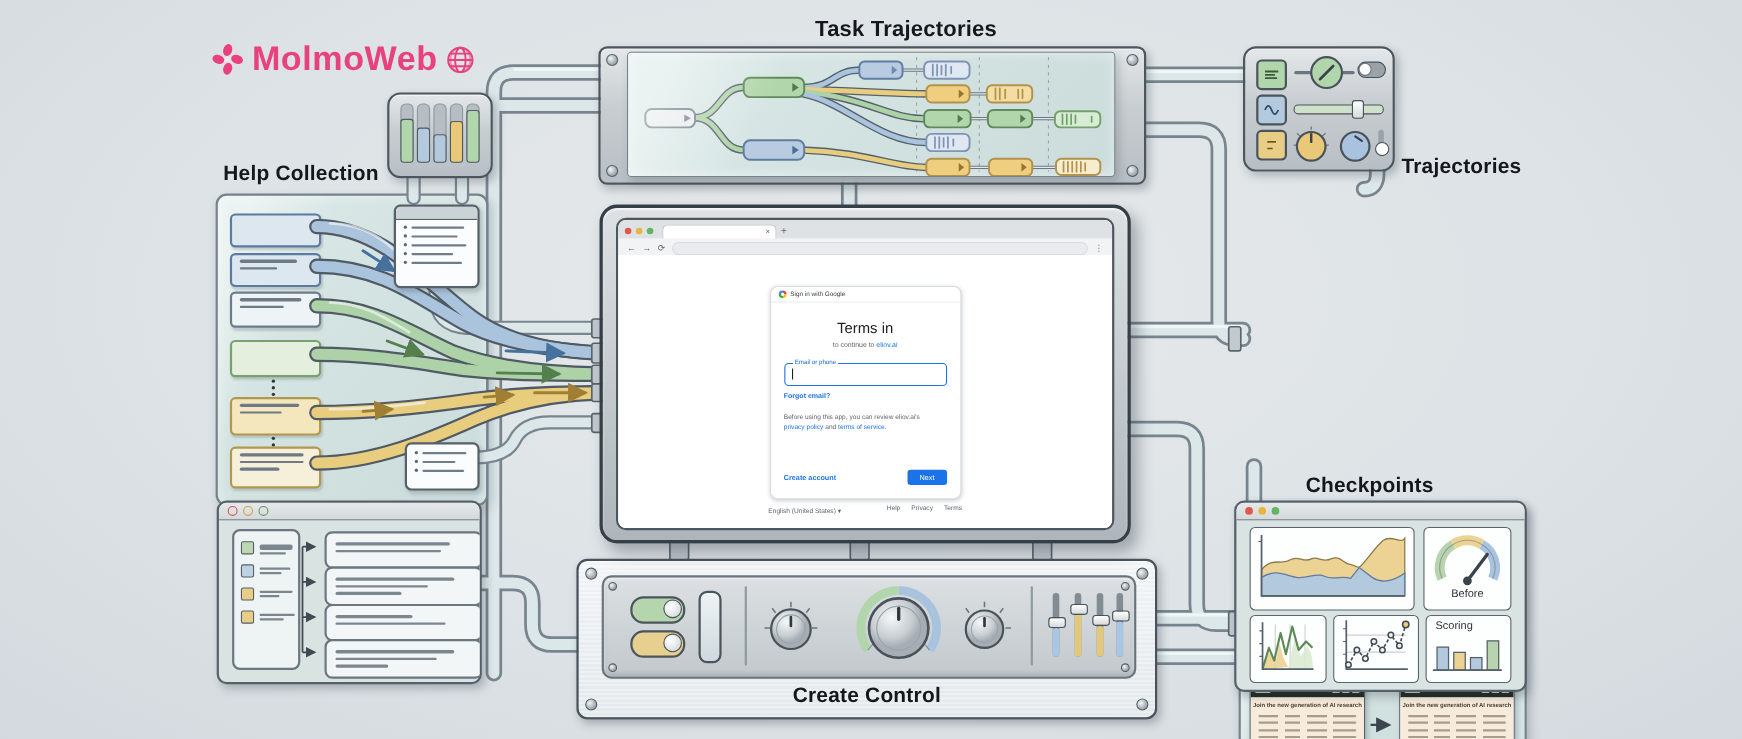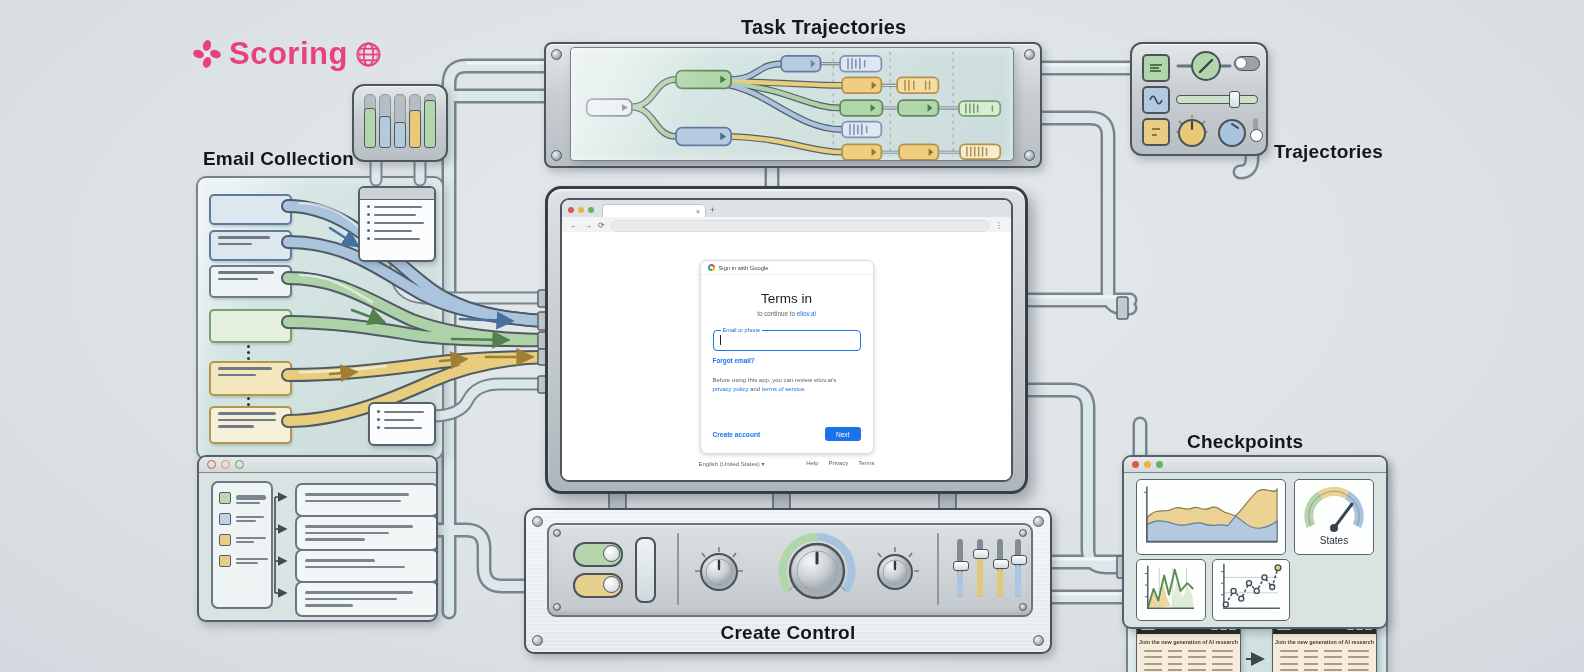--- a/index.html
+++ b/index.html
@@ -552,21 +552,21 @@
     <svg width="74" height="52" viewBox="0 0 74 52" style="margin:2px auto 0;">
       <g fill="none" stroke-width="9">
         <path d="M14,44 A24,24 0 0 1 24,13" stroke="#b7d4ae"></path>
         <path d="M24,13 A24,24 0 0 1 50,13" stroke="#ecd393"></path>
         <path d="M50,13 A24,24 0 0 1 60,44" stroke="#a9c3de"></path>
       </g>
       <path d="M14,44 A24,24 0 0 1 24,13 M24,13 A24,24 0 0 1 50,13 M50,13 A24,24 0 0 1 60,44" fill="none" stroke="#4c565e" stroke-width="1" opacity=".4"></path>
       <line x1="37" y1="46" x2="55" y2="22" stroke="#39434b" stroke-width="3" stroke-linecap="round"></line>
       <circle cx="37" cy="46" r="4" fill="#39434b"></circle>
     </svg>
-    <div class="score-label">States</div>
+    <div class="score-label">Before</div>
   </div>
   <div class="cell" style="left:12px;top:102px;width:68px;height:60px;">
     <svg width="64" height="56" viewBox="0 0 64 58">
       <g stroke="#c8cfd3" stroke-width="1">
           <line x1="22" y1="8" x2="22" y2="50"></line>
           <line x1="36" y1="8" x2="36" y2="50"></line>
           <line x1="50" y1="8" x2="50" y2="50"></line>
         </g>
       <path d="M10,50 L16,34 L22,44 L26,26 L30,40 L34,48 Z" fill="#ecd393" opacity=".9"></path>
       <path d="M34,50 L40,22 L46,38 L52,28 L56,36 L58,50 Z" fill="#dcead2" opacity=".9"></path>
@@ -595,20 +595,32 @@
       <g fill="#eef2f4" stroke="#3f4a52" stroke-width="1.4">
         <circle cx="12" cy="46" r="2.6"></circle>
           <circle cx="20" cy="32" r="2.6"></circle>
           <circle cx="28" cy="40" r="2.6"></circle>
         <circle cx="36" cy="24" r="2.6"></circle>
           <circle cx="44" cy="32" r="2.6"></circle>
           <circle cx="52" cy="18" r="2.6"></circle>
         <circle cx="60" cy="28" r="2.6"></circle>
       </g>
       <circle cx="66" cy="8" r="3" fill="#e9cd7e" stroke="#3f4a52" stroke-width="1.4"></circle>
+    </svg>
+  </div>
+  <div class="cell" style="left:172px;top:102px;width:76px;height:60px;">
+    <div class="scoring-label">Scoring</div>
+    <svg width="72" height="38" viewBox="0 0 72 40">
+      <g stroke="#55606a" stroke-width="1.2">
+        <rect x="8" y="14" width="11" height="22" fill="#b3c9dd"></rect>
+        <rect x="24" y="19" width="11" height="17" fill="#ecd393"></rect>
+        <rect x="40" y="24" width="11" height="12" fill="#b3c9dd"></rect>
+        <rect x="56" y="8" width="11" height="28" fill="#b7d4ae"></rect>
+      </g>
+      <line x1="4" y1="36" x2="70" y2="36" stroke="#55606a" stroke-width="1.6"></line>
     </svg>
   </div>
 </div>
 
 <div class="abs brushed" style="left:524px;top:508px;width:524px;height:142px;">
   <span class="screw" style="left:6px;top:6px;"></span>
   <span class="screw" style="left:6px;bottom:6px;"></span>
   <span class="screw" style="right:6px;top:6px;"></span>
   <span class="screw" style="right:6px;bottom:6px;"></span>
   <div class="inset" style="left:21px;top:13px;width:482px;height:90px;">
@@ -933,29 +945,29 @@
 <div class="abs logo" style="left:192px;top:36px;">
   <svg width="30" height="30" viewBox="0 0 30 30">
     <g fill="#e8417d">
       <ellipse cx="15" cy="6.5" rx="4" ry="5.5" transform="rotate(18 15 6.5)"></ellipse>
       <ellipse cx="23.5" cy="15" rx="5.5" ry="4" transform="rotate(18 23.5 15)"></ellipse>
       <ellipse cx="15" cy="23.5" rx="4" ry="5.5" transform="rotate(18 15 23.5)"></ellipse>
       <ellipse cx="6.5" cy="15" rx="5.5" ry="4" transform="rotate(18 6.5 15)"></ellipse>
     </g>
     <circle cx="15" cy="15" r="2.6" fill="#e7ebed"></circle>
   </svg>
-  <span class="logo-text">Scoring</span>
+  <span class="logo-text">MolmoWeb</span>
   <svg width="27" height="27" viewBox="0 0 28 28">
     <g fill="none" stroke="#e8417d" stroke-width="1.8">
       <circle cx="14" cy="14" r="11.5"></circle>
       <ellipse cx="14" cy="14" rx="5" ry="11.5"></ellipse>
       <ellipse cx="14" cy="14" rx="9.5" ry="11.5" opacity=".5"></ellipse>
       <line x1="2.5" y1="14" x2="25.5" y2="14"></line>
       <line x1="4" y1="8" x2="24" y2="8"></line>
       <line x1="4" y1="20" x2="24" y2="20"></line>
     </g>
   </svg>
 </div>
 
 <div class="abs section-title" style="left:741px;top:16px;">Task Trajectories</div>
-<div class="abs section-title" style="left:203px;top:148px;font-size:19px;">Email Collection</div>
+<div class="abs section-title" style="left:203px;top:148px;font-size:19px;">Help Collection</div>
 <div class="abs section-title" style="left:1274px;top:141px;font-size:19px;">Trajectories</div>
 <div class="abs section-title" style="left:1187px;top:431px;font-size:19px;">Checkpoints</div>
 
 </body></html>

